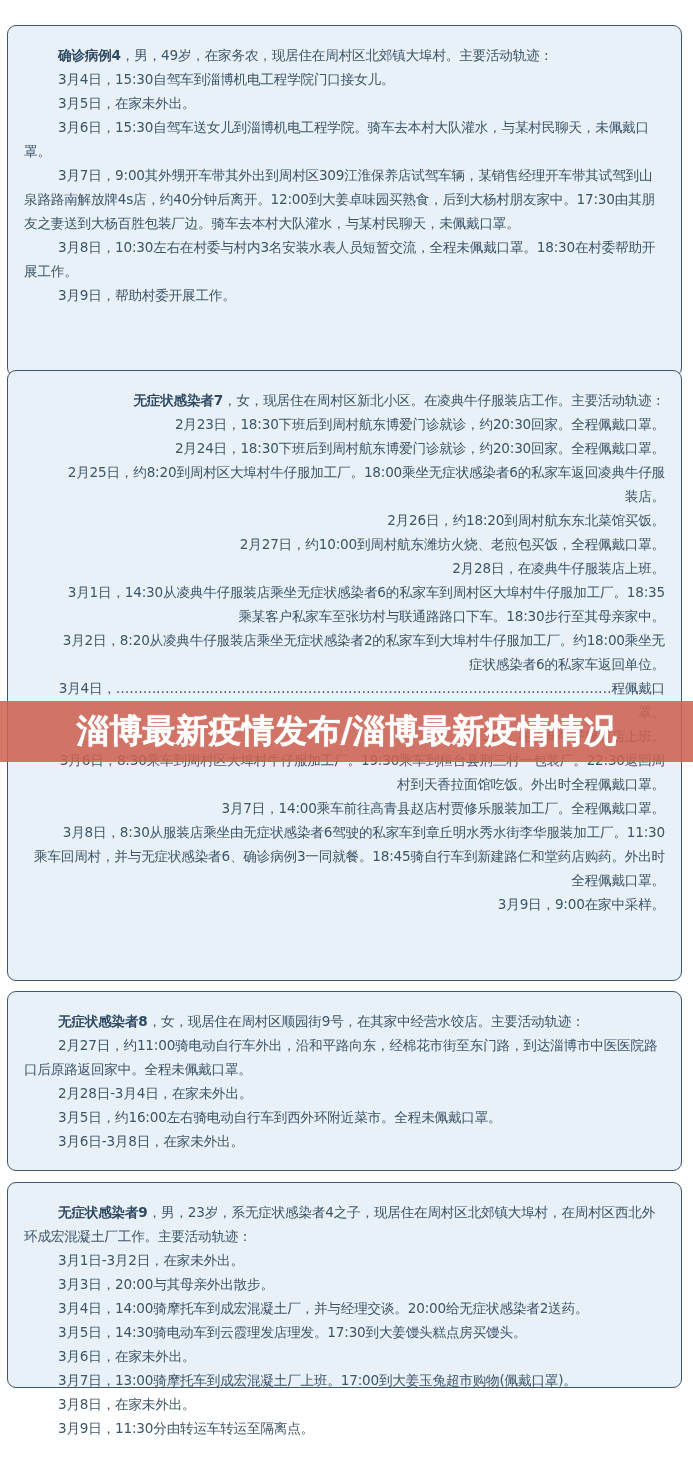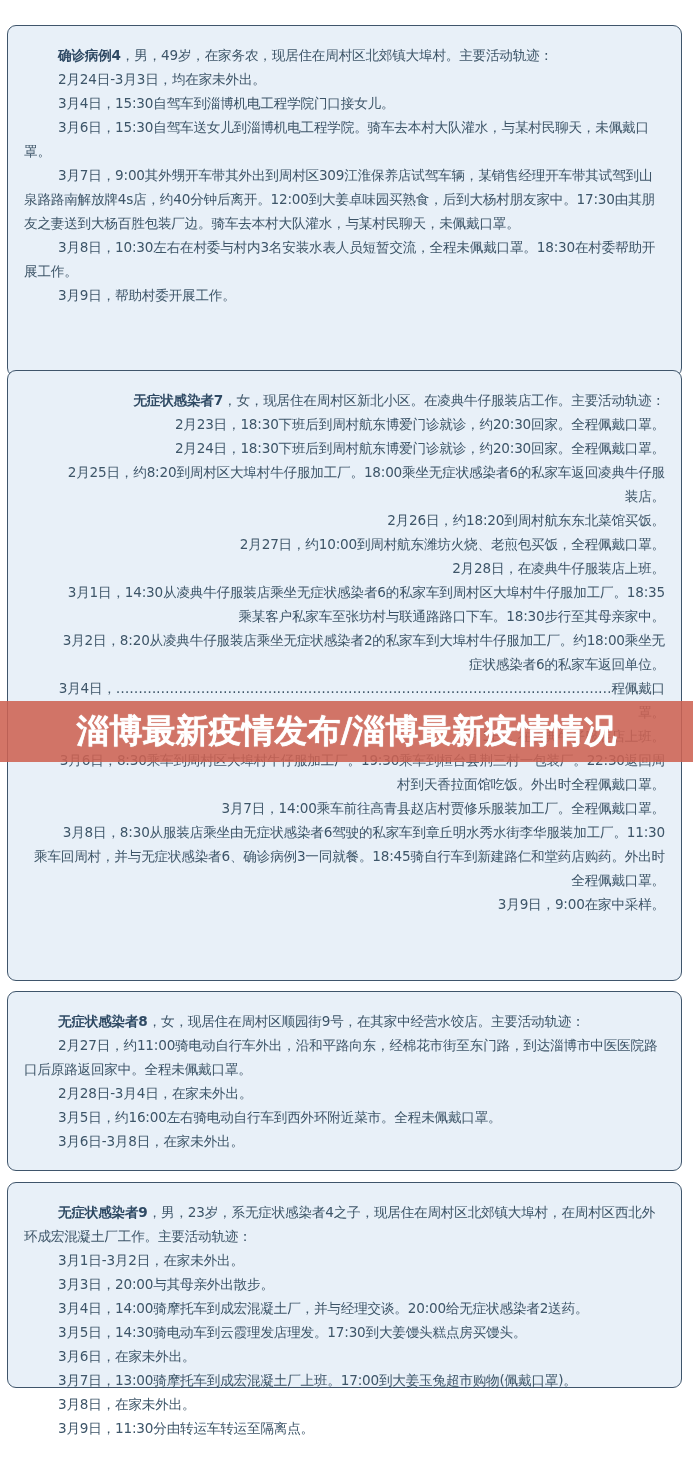--- a/index.html
+++ b/index.html
@@ -31,22 +31,22 @@
     color: #ffffff; font-size: 33px; font-weight: bold; letter-spacing: 0px;
     font-family: "DejaVu Sans", "Liberation Sans", sans-serif;
     text-shadow: 0 0 1px #fff;
   }
 </style>
 </head>
 <body>
 
 <div class="card" style="top:7px;height:352px;margin-top:18px;">
   <p class="line indent"><span class="lead">确诊病例4</span><span>，男，49岁，在家务农，现居住在周村区北郊镇大埠村。主要活动轨迹：</span></p>
-  <p class="line indent">2月24日-3月3日，均在家未外出。</p>
   <p class="line indent">3月4日，15:30自驾车到淄博机电工程学院门口接女儿。</p>
+  <p class="line indent">3月5日，在家未外出。</p>
   <p class="line indent">3月6日，15:30自驾车送女儿到淄博机电工程学院。骑车去本村大队灌水，与某村民聊天，未佩戴口罩。</p>
   <p class="line indent">3月7日，9:00其外甥开车带其外出到周村区309江淮保养店试驾车辆，某销售经理开车带其试驾到山泉路路南解放牌4s店，约40分钟后离开。12:00到大姜卓味园买熟食，后到大杨村朋友家中。17:30由其朋友之妻送到大杨百胜包装厂边。骑车去本村大队灌水，与某村民聊天，未佩戴口罩。</p>
   <p class="line indent">3月8日，10:30左右在村委与村内3名安装水表人员短暂交流，全程未佩戴口罩。18:30在村委帮助开展工作。</p>
   <p class="line indent">3月9日，帮助村委开展工作。</p>
 </div>
 
 <div class="card" style="top:370px;height:611px;text-align:right;">
   <p class="line indent"><span class="lead">无症状感染者7</span><span>，女，现居住在周村区新北小区。在凌典牛仔服装店工作。主要活动轨迹：</span></p>
   <p class="line indent">2月23日，18:30下班后到周村航东博爱门诊就诊，约20:30回家。全程佩戴口罩。</p>
   <p class="line indent">2月24日，18:30下班后到周村航东博爱门诊就诊，约20:30回家。全程佩戴口罩。</p>

